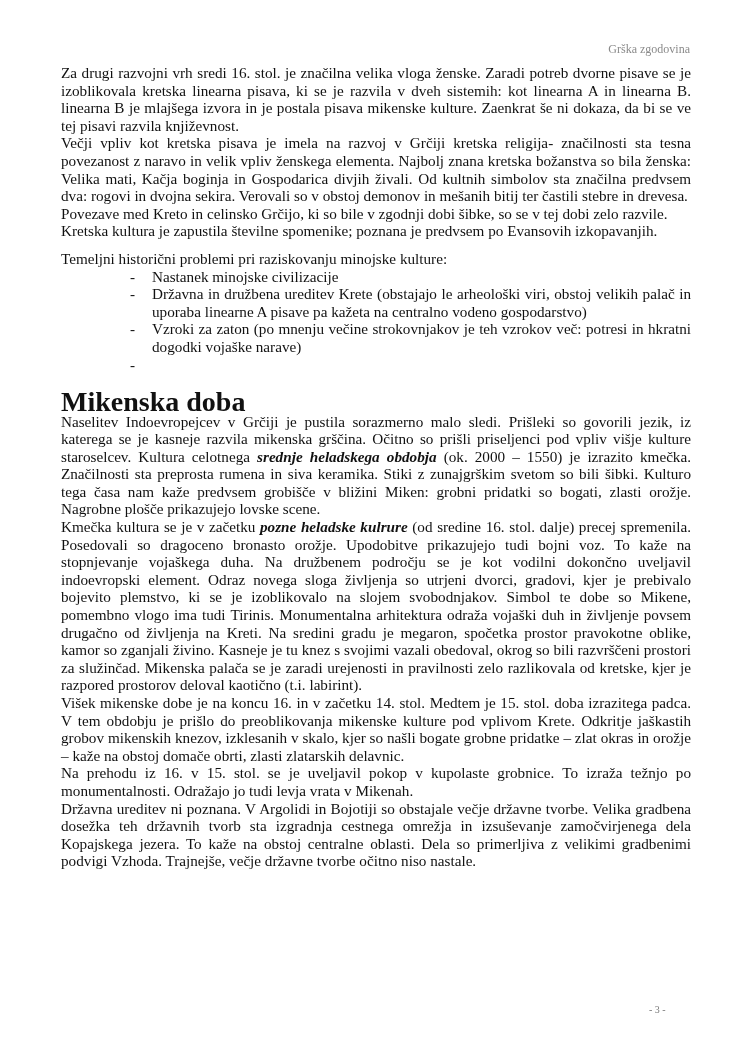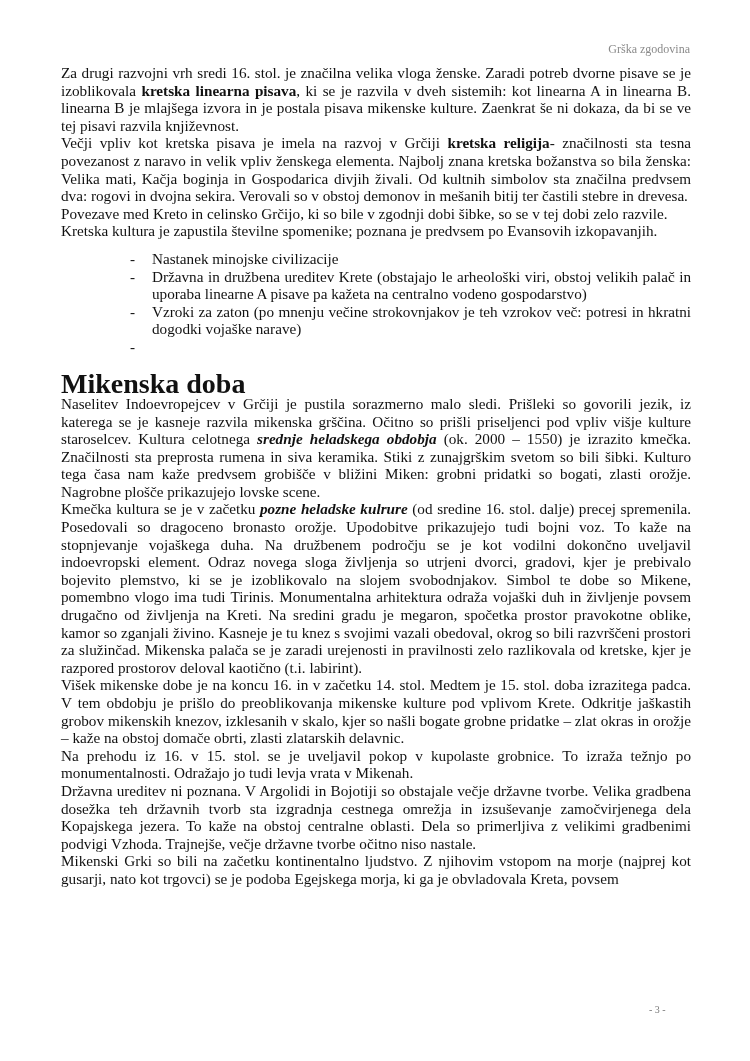--- a/index.html
+++ b/index.html
@@ -7,56 +7,56 @@
   .page-header { position: absolute; top: 42px; right: 60px; font-size: 12px; color: #8a8a8a; }
   .content { position: absolute; left: 61px; top: 64px; width: 630px; font-size: 15.2px; line-height: 17.6px; text-align: justify; }
   .content p { margin: 0; }
   .gap-small { height: 10px; }
   .list { margin: 0; padding: 0; list-style: none; }
   .list li { position: relative; padding-left: 91px; }
   .list li .dash { position: absolute; left: 69px; top: 0; }
   .gap-heading { height: 35px; }
   h2.section-heading { margin: 0; font-size: 28px; line-height: 22px; font-weight: bold; text-align: left; }
   .u { }
-  .b { font-weight: bold; }
+  .b { font-weight: normal; }
   .bi { font-weight: bold; font-style: italic; }
   .page-number { position: absolute; top: 1004px; left: 649px; font-size: 10px; color: #777; }
 </style>
 </head>
 <body>
 
 <div class="page-header">Grška zgodovina</div>
 
 <div class="content">
 
   <p><span>Za drugi razvojni vrh sredi 16. stol. je značilna </span><span class="u">velika vloga ženske</span><span>. Zaradi potreb dvorne pisave se je izoblikovala </span><span class="b">kretska linearna pisava</span><span>, ki se je razvila v dveh sistemih: kot linearna A in linearna B. linearna B je mlajšega izvora in je postala pisava mikenske kulture. Zaenkrat še ni dokaza, da bi se ve tej pisavi razvila književnost.</span></p>
 
   <p><span>Večji vpliv kot kretska pisava je imela na razvoj v Grčiji </span><span class="b">kretska religija</span><span>- značilnosti sta tesna povezanost z naravo in velik vpliv ženskega elementa. Najbolj znana kretska božanstva so bila ženska: Velika mati, Kačja boginja in Gospodarica divjih živali. Od kultnih simbolov sta značilna predvsem dva: rogovi in dvojna sekira. Verovali so v obstoj demonov in mešanih bitij ter častili stebre in drevesa.</span></p>
 
   <p>Povezave med Kreto in celinsko Grčijo, ki so bile v zgodnji dobi šibke, so se v tej dobi zelo razvile.</p>
   <p>Kretska kultura je zapustila številne spomenike; poznana je predvsem po Evansovih izkopavanjih.</p>
 
   <div class="gap-small"></div>
 
+  <p>Temeljni historični problemi pri raziskovanju minojske kulture:</p>
   <ul class="list">
     <li><span class="dash">-</span><span>Nastanek minojske civilizacije</span></li>
     <li><span class="dash">-</span><span>Državna in družbena ureditev Krete (obstajajo le arheološki viri, obstoj velikih palač in uporaba linearne A pisave pa kažeta na centralno vodeno gospodarstvo)</span></li>
     <li><span class="dash">-</span><span>Vzroki za zaton (po mnenju večine strokovnjakov je teh vzrokov več: potresi in hkratni dogodki vojaške narave)</span></li>
     <li><span class="dash">-</span></li>
   </ul>
 
   <div class="gap-heading"></div>
 
   <h2 class="section-heading">Mikenska doba</h2>
 
   <p><span>Naselitev Indoevropejcev v Grčiji je pustila sorazmerno malo sledi. Prišleki so govorili jezik, iz katerega se je kasneje razvila mikenska grščina. Očitno so prišli priseljenci pod vpliv višje kulture staroselcev. Kultura celotnega </span><span class="bi">srednje heladskega obdobja</span><span> (ok. 2000 – 1550) je izrazito kmečka. Značilnosti sta preprosta rumena in siva keramika. Stiki z zunajgrškim svetom so bili šibki. Kulturo tega časa nam kaže predvsem grobišče v bližini Miken: grobni pridatki so bogati, zlasti orožje. Nagrobne plošče prikazujejo lovske scene.</span></p>
 
   <p><span>Kmečka kultura se je v začetku </span><span class="bi">pozne heladske kulrure</span><span> (od sredine 16. stol. dalje) precej spremenila. Posedovali so dragoceno bronasto orožje. Upodobitve prikazujejo tudi bojni voz. To kaže na stopnjevanje vojaškega duha. Na družbenem področju se je kot vodilni dokončno uveljavil indoevropski element. Odraz novega sloga življenja so utrjeni dvorci, gradovi, kjer je prebivalo bojevito plemstvo, ki se je izoblikovalo na slojem svobodnjakov. Simbol te dobe so Mikene, pomembno vlogo ima tudi Tirinis. Monumentalna arhitektura odraža vojaški duh in življenje povsem drugačno od življenja na Kreti. Na sredini gradu je </span><span class="u">megaron</span><span>, spočetka prostor pravokotne oblike, kamor so zganjali živino. Kasneje je tu knez s svojimi vazali obedoval, okrog so bili razvrščeni prostori za služinčad. Mikenska palača se je zaradi urejenosti in pravilnosti zelo razlikovala od kretske, kjer je razpored prostorov deloval kaotično (t.i. labirint).</span></p>
 
   <p>Višek mikenske dobe je na koncu 16. in v začetku 14. stol. Medtem je 15. stol. doba izrazitega padca. V tem obdobju je prišlo do preoblikovanja mikenske kulture pod vplivom Krete. Odkritje jaškastih grobov mikenskih knezov, izklesanih v skalo, kjer so našli bogate grobne pridatke – zlat okras in orožje – kaže na obstoj domače obrti, zlasti zlatarskih delavnic.</p>
   <p>Na prehodu iz 16. v 15. stol. se je uveljavil pokop v kupolaste grobnice. To izraža težnjo po monumentalnosti. Odražajo jo tudi levja vrata v Mikenah.</p>
 
   <p><span class="u">Državna ureditev</span><span> ni poznana. V Argolidi in Bojotiji so obstajale večje državne tvorbe. Velika gradbena dosežka teh državnih tvorb sta izgradnja cestnega omrežja in izsuševanje zamočvirjenega dela Kopajskega jezera. To kaže na obstoj centralne oblasti. Dela so primerljiva z velikimi gradbenimi podvigi Vzhoda. Trajnejše, večje državne tvorbe očitno niso nastale.</span></p>
 
-  <p>Mikenski Grki so bili na začetku kontinentalno ljudstvo. Z njihovim vstopom na morje (najprej kot gusarji, nato kot trgovci) se je podoba Egejskega morja, ki ga je obvladovala Kreta, povsem</p>
 </div>
 
 <div class="page-number">- 3 -</div>
 
 </body></html>

